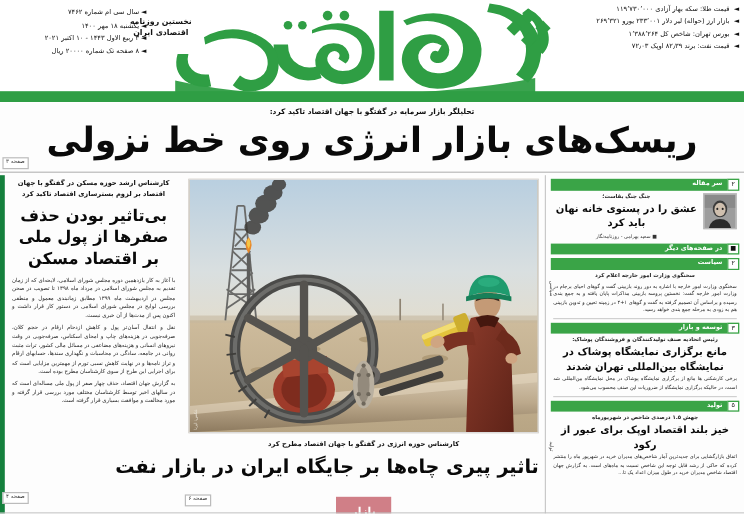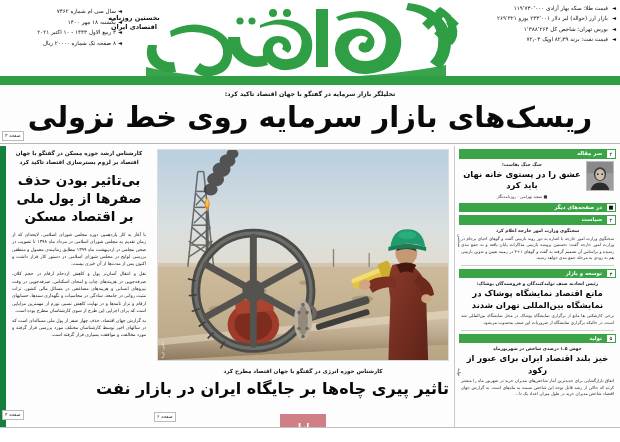--- a/index.html
+++ b/index.html
@@ -152,21 +152,21 @@
     height: 296px;
     display: flex;
     flex-direction: row;
   }
 
   
   .col-left {
     width: 152px;
     height: 296px;
     padding: 3px 6px 0 6px;
-    border-left: 6px solid #15803d;
+    border-left: 4px solid #15803d;
     order: 3;
     position: relative;
   }
 
   
   .col-center {
     width: 302px;
     height: 296px;
     padding: 3px 5px 0 5px;
     order: 2;
@@ -487,21 +487,21 @@
         <span class="bullet">◄</span>
         <span>قیمت نفت: برند ۸۲٫۳۹   اوپک ۷۲٫۰۳</span>
       </div>
     </div>
 
     <div class="masthead-rule"></div>
   </div>
 
   <div class="lead-block">
     <div class="lead-kicker">تحلیلگر بازار سرمایه در گفتگو با جهان اقتصاد تاکید کرد:</div>
-    <div class="lead-headline">ریسک‌های بازار سرمایه روی خط نزولی</div>
+    <div class="lead-headline">ریسک‌های بازار انرژی روی خط نزولی</div>
   </div>
   <div class="lead-rule"></div>
 
   <div class="body-grid">
 
     <div class="col-right">
 
       <div class="sb-section">
         <div class="sb-bar">
           <div class="sb-bar-num">۲</div>
@@ -547,35 +547,35 @@
 
       <div class="sb-divider"></div>
 
       <div class="sb-section">
         <div class="sb-bar">
           <div class="sb-bar-num">۳</div>
           <div class="sb-bar-label">توسعه و بازار</div>
         </div>
         <div class="sb-item">
           <div class="sb-kicker">رئیس اتحادیه صنف تولیدکنندگان و فروشندگان پوشاک:</div>
-          <div class="sb-headline">مانع اقتصاد نمایشگاه پوشاک در نمایشگاه بین‌المللی تهران شدند</div>
+          <div class="sb-headline">مانع برگزاری نمایشگاه پوشاک در نمایشگاه بین‌المللی تهران شدند</div>
           <div class="sb-body">برخی کارشکنی ها مانع از برگزاری نمایشگاه پوشاک در محل نمایشگاه بین‌المللی شد است، در حالیکه برگزاری نمایشگاه از ضروریات این صنف محسوب می‌شود.</div>
         </div>
       </div>
 
       <div class="sb-divider"></div>
 
       <div class="sb-section">
         <div class="sb-bar">
           <div class="sb-bar-num">۵</div>
           <div class="sb-bar-label">تولید</div>
         </div>
         <div class="sb-item">
           <div class="sb-kicker">جهش ۱.۵ درصدی شاخص در شهریورماه</div>
-          <div class="sb-headline">خیز بلند اقتصاد ایران برای عبور از رکود</div>
+          <div class="sb-headline">خیز بلند اقتصاد اوپک برای عبور از رکود</div>
           <div class="sb-body">اتفاق بازارگشایی برای جدیدترین آمار شاخص‌های مدیران خرید در شهریور ماه را منتشر کرده که حاکی از رشد قابل توجه این شاخص نسبت به ماه‌های است. به گزارش جهان اقتصاد شاخص مدیران خرید در طول میزان اعداد یک تا...</div>
         </div>
       </div>
 
       <div class="sb-edge-tag" style="top:88px;">سیاسی</div>
       <div class="sb-edge-tag" style="top:222px;">تولید</div>
     </div>
 
     <div class="col-center">
       <div class="cc-photo">

